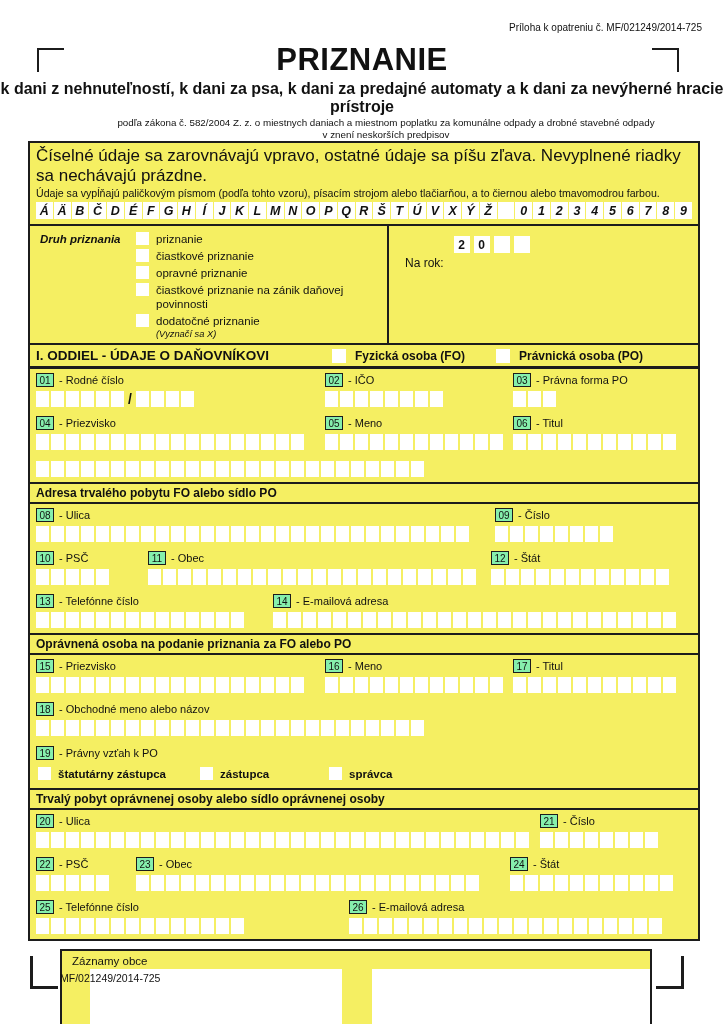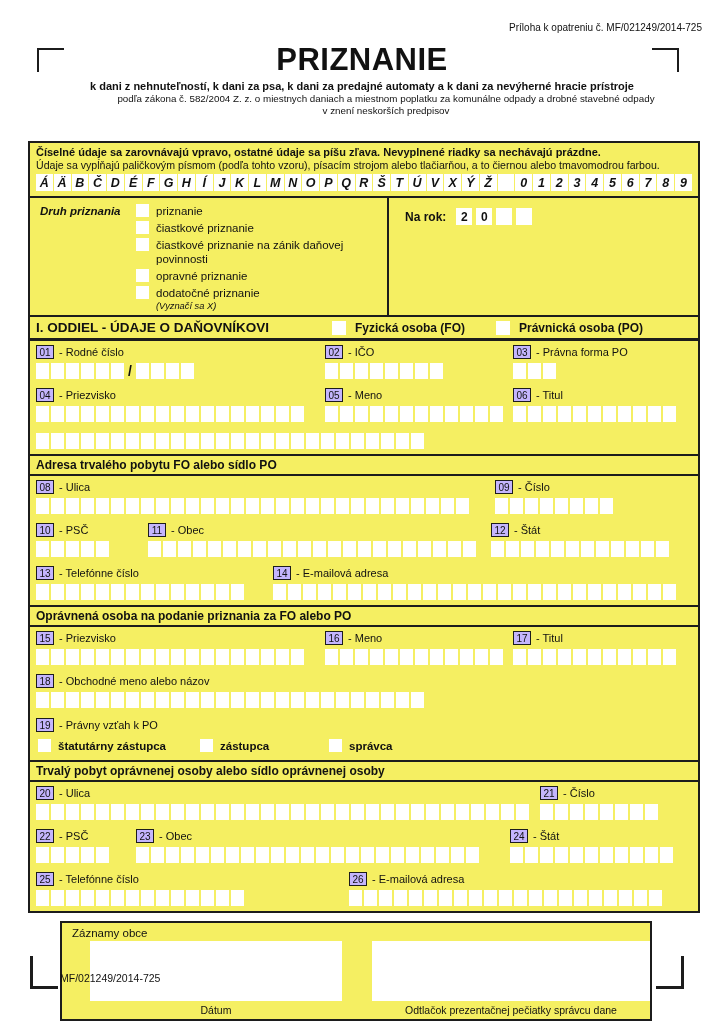--- a/index.html
+++ b/index.html
@@ -13,55 +13,55 @@
     -webkit-font-smoothing:antialiased;overflow:hidden;
   }
   .attachment{position:absolute;top:22px;right:22px;font-size:10px;}
   .corner{position:absolute;width:25px;height:22px;}
   .corner.tl{left:37px;top:48px;border-top:2px solid var(--ink);border-left:2px solid var(--ink);}
   .corner.tr{left:652px;top:48px;border-top:2px solid var(--ink);border-right:2px solid var(--ink);}
   .corner.bl{left:30px;top:956px;height:30px;border-bottom:3px solid var(--ink);border-left:3px solid var(--ink);}
   .corner.br{left:656px;top:956px;height:30px;border-bottom:3px solid var(--ink);border-right:3px solid var(--ink);}
   .page-header{text-align:center;padding-top:44px;}
   .title{font-size:31px;font-weight:bold;letter-spacing:.5px;line-height:1.05;}
-  .subtitle{font-size:11px;font-weight:bold;margin-top:3px;}
+  .subtitle{font-size:16px;font-weight:bold;margin-top:3px;}
   .law{font-size:9.8px;margin-top:1px;margin-left:48px;}
   .form{position:absolute;left:28px;top:141px;width:672px;}
   .fbox{box-sizing:border-box;width:672px;border:2px solid var(--ink);background:var(--form-yellow);}
   
   .box-instructions{padding:3px 6px 5px;}
-  .instr1{font-size:11px;font-weight:bold;}
+  .instr1{font-size:17px;font-weight:normal;}
   .instr2{font-size:10.6px;margin-top:1px;}
   .sample-row{display:flex;gap:1px;margin-top:3px;}
   .sample-row .cell{flex:1;height:17px;background:#fff;display:flex;align-items:center;justify-content:center;
     font-weight:bold;font-style:italic;font-size:12.5px;}
   
   .box-druh{margin-top:-2px;display:flex;}
   .druh-left{flex:1;padding:6px 8px 4px 10px;position:relative;}
   .druh-label{position:absolute;left:10px;top:7px;font-style:italic;font-weight:bold;font-size:11.5px;}
   .druh-options{margin-left:96px;}
   .druh-opt{display:flex;align-items:flex-start;gap:7px;margin-bottom:3px;font-size:11.5px;line-height:14px;}
   .cbox{width:13px;height:13px;background:#fff;flex:none;}
   .druh-note{font-style:italic;font-size:9.3px;margin-left:20px;margin-top:-2px;}
   .druh-right{width:293px;border-left:2px solid var(--ink);padding:10px 0 0 16px;display:flex;align-items:flex-start;gap:10px;}
-  .narok-label{font-weight:bold;font-size:12px;margin-top:2px;}
+  .narok-label{font-weight:normal;font-size:12px;margin-top:20px;}
   .year-cells{display:flex;gap:4px;}
   .year-cells .cell{width:16px;height:17px;background:#fff;display:flex;align-items:center;justify-content:center;font-size:12px;font-weight:bold;}
   
   .box-main{margin-top:-2px;}
   .sec-header{display:flex;align-items:center;padding:3px 6px;border-bottom:3px solid var(--ink);}
   .sec-title{font-weight:bold;font-size:13.5px;width:296px;flex:none;}
   .sec-check{display:flex;align-items:center;gap:9px;font-weight:bold;font-size:12px;}
   .sec-check.fo{width:164px;flex:none;}
   .sec-check .cbox{width:14px;height:14px;}
   .field-row{display:flex;padding:3px 4px 5px 6px;}
   .field{box-sizing:border-box;flex:none;}
   .field.auto{flex:1;}
   .lbl{display:flex;align-items:center;gap:5px;height:16px;font-size:11px;}
-  .numbox{box-sizing:border-box;width:18px;height:14px;border:1px solid var(--ink);background:#c4b5fd;
+  .numbox{box-sizing:border-box;width:18px;height:14px;border:1px solid var(--ink);background:#86efac;
     display:flex;align-items:center;justify-content:center;font-size:10px;flex:none;}
   .cells{display:flex;align-items:center;margin-top:3px;}
   .cellgroup{display:flex;gap:2px;}
   .cellgroup .cell{width:13px;height:16px;background:#fff;}
   .slash{font-weight:bold;font-size:14px;margin:0 4px;}
   .band{border-top:2px solid var(--ink);border-bottom:2px solid var(--ink);font-weight:bold;font-size:12px;padding:2px 6px;}
   .rel-label-row{padding:4px 4px 0 6px;}
   .rel-row{display:flex;padding:6px 4px 8px 8px;}
   .rel-opt{display:flex;align-items:center;gap:7px;font-size:11.5px;font-weight:bold;flex:none;}
   .rel-opt.o1{width:162px;}
@@ -147,25 +147,25 @@
         <div class="druh-opt">
           <span class="cbox"></span>
           <span>priznanie</span>
         </div>
         <div class="druh-opt">
           <span class="cbox"></span>
           <span>čiastkové priznanie</span>
         </div>
         <div class="druh-opt">
           <span class="cbox"></span>
-          <span>čiastkové priznanie na zánik daňovej povinnosti</span>
+          <span>opravné priznanie</span>
         </div>
         <div class="druh-opt">
           <span class="cbox"></span>
-          <span>opravné priznanie</span>
+          <span>čiastkové priznanie na zánik daňovej povinnosti</span>
         </div>
         <div class="druh-opt">
           <span class="cbox"></span>
           <span>dodatočné priznanie</span>
         </div>
         <div class="druh-note">(Vyznačí sa X)</div>
       </div>
     </div>
     <div class="druh-right">
       <span class="narok-label">Na rok:</span>

